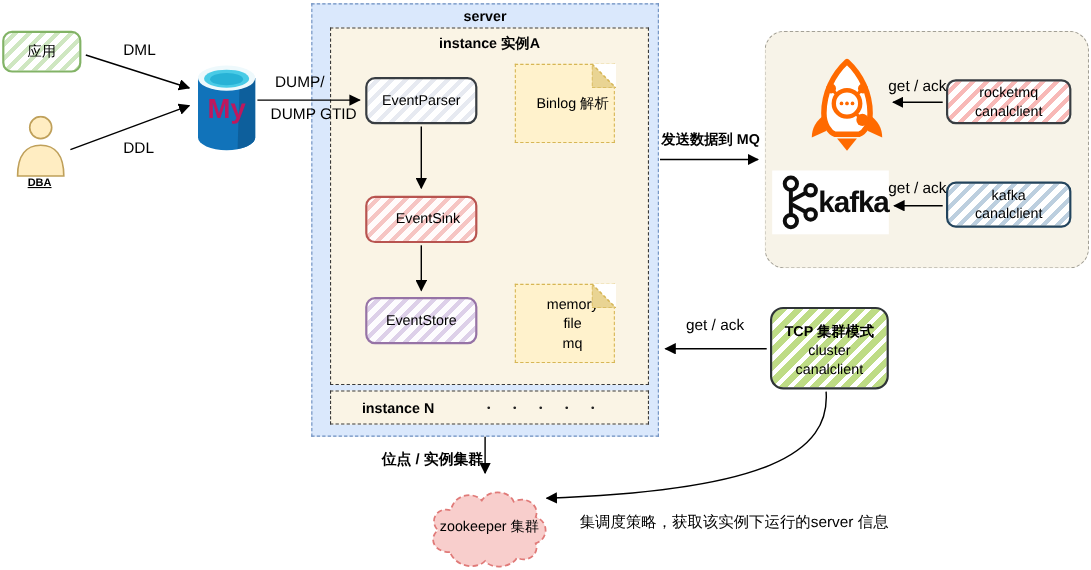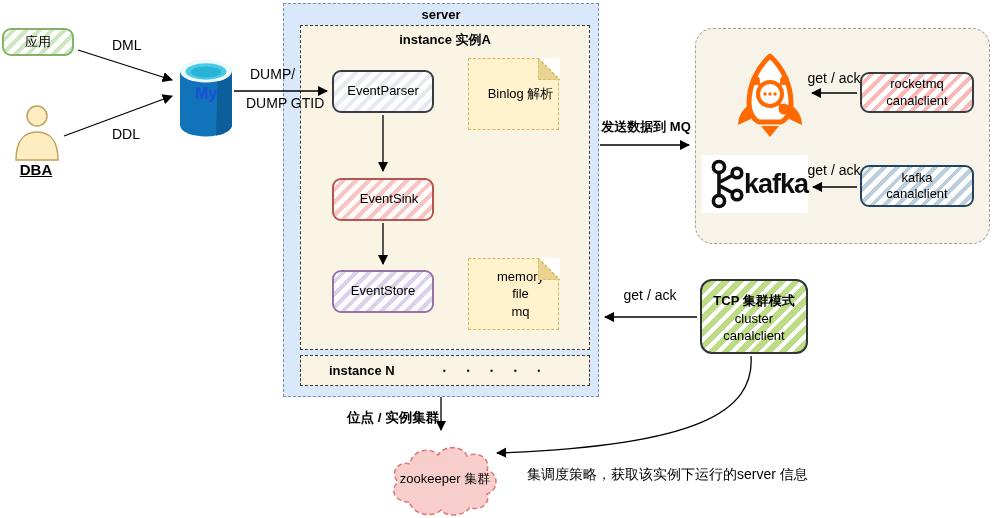--- a/index.html
+++ b/index.html
@@ -40,21 +40,21 @@
   .nowrap{white-space:nowrap;text-align:center;}
 
   .tcp-node{flex-direction:column;border:2.5px solid #2f3437;border-radius:12px;gap:2px;padding-top:4px;}
   .tcp-title{font-weight:bold;font-size:13px;}
 
   .instance-n{display:flex;align-items:center;padding-left:28px;gap:48px;box-sizing:border-box;z-index:2;}
   .instance-n .dots{font-size:9px;letter-spacing:9px;color:#222;}
 
   .logo-box{position:absolute;z-index:2;background:#fff;display:flex;align-items:center;}
   .kafka-word{font-size:27px;font-weight:bold;letter-spacing:-1px;color:#0d0d0d;}
-  .mysql-word{position:absolute;z-index:3;color:#1d4ed8;font-weight:bold;font-size:16px;text-align:center;}
+  .mysql-word{position:absolute;z-index:3;color:#be185d;font-weight:bold;font-size:25px;text-align:center;}
 
   #edges{position:absolute;left:0;top:0;z-index:1;pointer-events:none;}
   .cloud-label{position:absolute;z-index:3;font-size:13px;text-align:center;}
 </style>
 </head>
 <body>
 
 <div id="canvas">
 
   <div class="panel server-panel" style="left:283px;top:3px;width:316px;height:394px;"></div>
@@ -84,29 +84,29 @@
       <path d="M383,223 L383,264" marker-end="url(#ah)"></path>
       <path d="M600,145 L689,145" marker-end="url(#ah)"></path>
       <path d="M857,93 L812,93" marker-end="url(#ah)"></path>
       <path d="M857,187 L813,187" marker-end="url(#ah)"></path>
       <path d="M697,317 L605,317" marker-end="url(#ah)"></path>
       <path d="M441,397 L441,430" marker-end="url(#ah)"></path>
       <path d="M751,356 C755,412 696,446 497,453" marker-end="url(#ah)"></path>
     </g>
   </svg>
 
-  <div class="node b-green h-green" style="left:2px;top:28px;width:72px;height:28px;">
+  <div class="node b-green h-green" style="left:2px;top:28px;width:72px;height:38px;">
     <span>应用</span>
   </div>
 
   <svg class="abs" style="left:12px;top:105px;z-index:2;" width="50" height="56" viewBox="0 0 50 56">
     <circle cx="25" cy="11" r="10" fill="#ffedc2" stroke="#bfa05a" stroke-width="1.5"></circle>
     <path d="M4,55 C4,36 12,27 25,27 C38,27 46,36 46,55 Z" fill="#ffedc2" stroke="#bfa05a" stroke-width="1.5"></path>
   </svg>
-  <div class="lbl bold center" style="left:8px;top:161px;width:56px;font-size:15px;text-decoration:underline;">DBA</div>
+  <div class="lbl bold center" style="left:8px;top:161px;width:56px;font-size:10px;text-decoration:underline;">DBA</div>
 
   <svg class="abs" style="left:178px;top:56px;z-index:2;" width="56" height="84" viewBox="0 0 56 84">
     <path d="M2,15 L2,69 A26,11.5 0 0 0 54,69 L54,15 Z" fill="#1173ba"></path>
     <path d="M40,15 L54,15 L54,69 A26,11.5 0 0 1 38,79.5 Z" fill="#0d5f9c"></path>
     <ellipse cx="28" cy="15" rx="26" ry="11.5" fill="#eef9fc"></ellipse>
     <ellipse cx="28" cy="15.5" rx="20.5" ry="8.2" fill="#49cbe6"></ellipse>
     <ellipse cx="28" cy="16" rx="15" ry="5.6" fill="#27b2d6"></ellipse>
   </svg>
   <div class="mysql-word" style="left:178px;top:85px;width:56px;">My</div>
 

